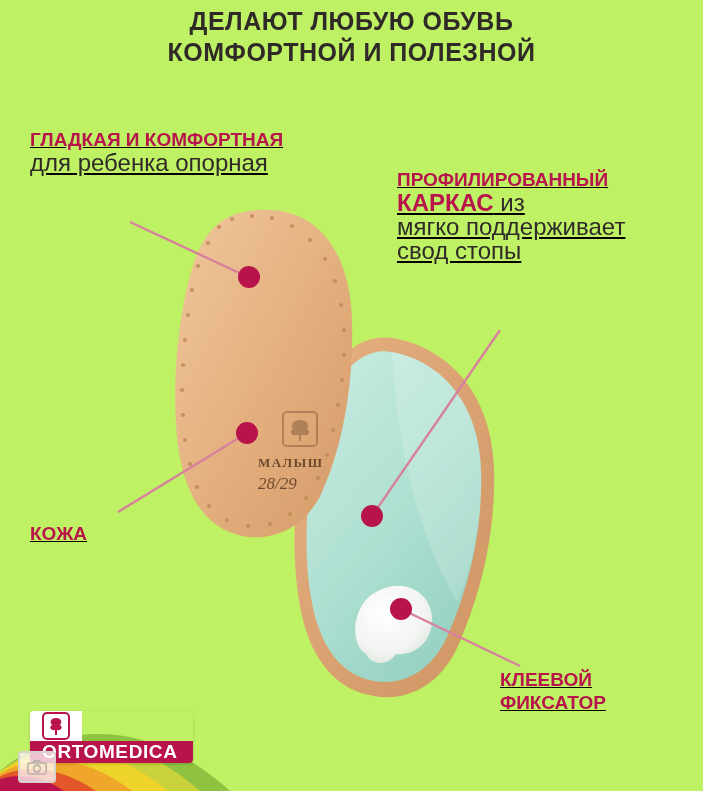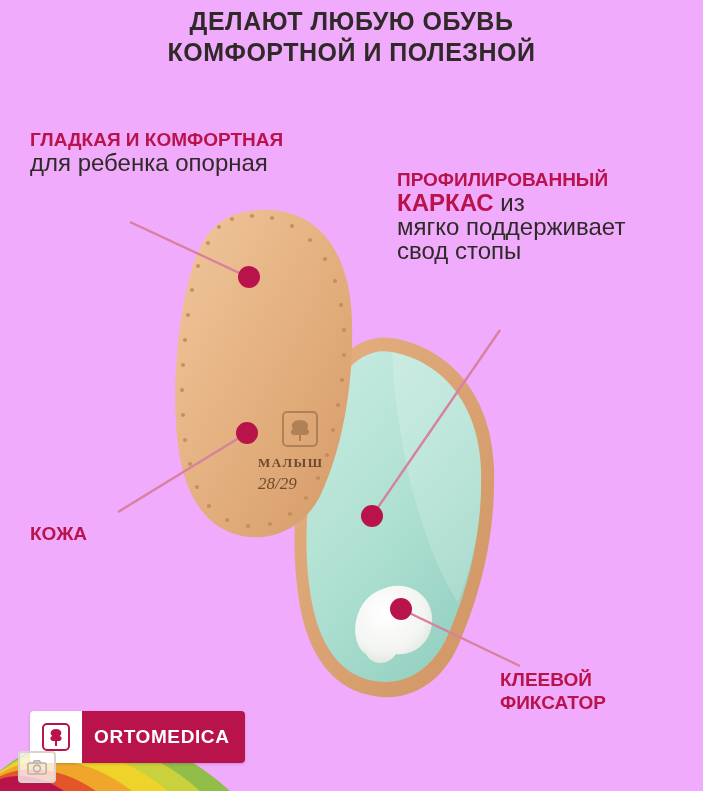--- a/index.html
+++ b/index.html
@@ -8,21 +8,21 @@
   }
   body {
     font-family: "Liberation Sans", sans-serif;
     background: #ffffff;
   }
   #page {
     position: relative;
     width: 703px;
     height: 791px;
     overflow: hidden;
-    background: #f0abfc;
+    background: #bef264;
   }
 
   
   .header {
     position: absolute;
     top: 0;
     left: 0;
     width: 703px;
     text-align: center;
     padding-top: 6px;
@@ -49,20 +49,21 @@
   .logo-block {
     position: absolute;
     left: 30px;
     bottom: 28px;
     height: 52px;
     display: flex;
     align-items: stretch;
     border-radius: 4px;
     overflow: hidden;
     box-shadow: 0 1px 3px rgba(0,0,0,0.18);
+    flex-direction: column;
   }
   .logo-mark {
     width: 52px;
     background: #ffffff;
     display: flex;
     align-items: center;
     justify-content: center;
   }
   .logo-text {
     background: #b8134a;
@@ -71,20 +72,21 @@
     font-weight: bold;
     letter-spacing: 0.6px;
     display: flex;
     align-items: center;
     padding: 0 16px 0 12px;
   }
 
   
   .callout {
     position: absolute;
+    text-decoration: underline;
   }
   .callout .title {
     color: #b8134a;
     font-weight: bold;
     font-size: 19px;
     line-height: 23px;
   }
   .callout .body {
     color: #2f2a27;
     font-size: 24px;

